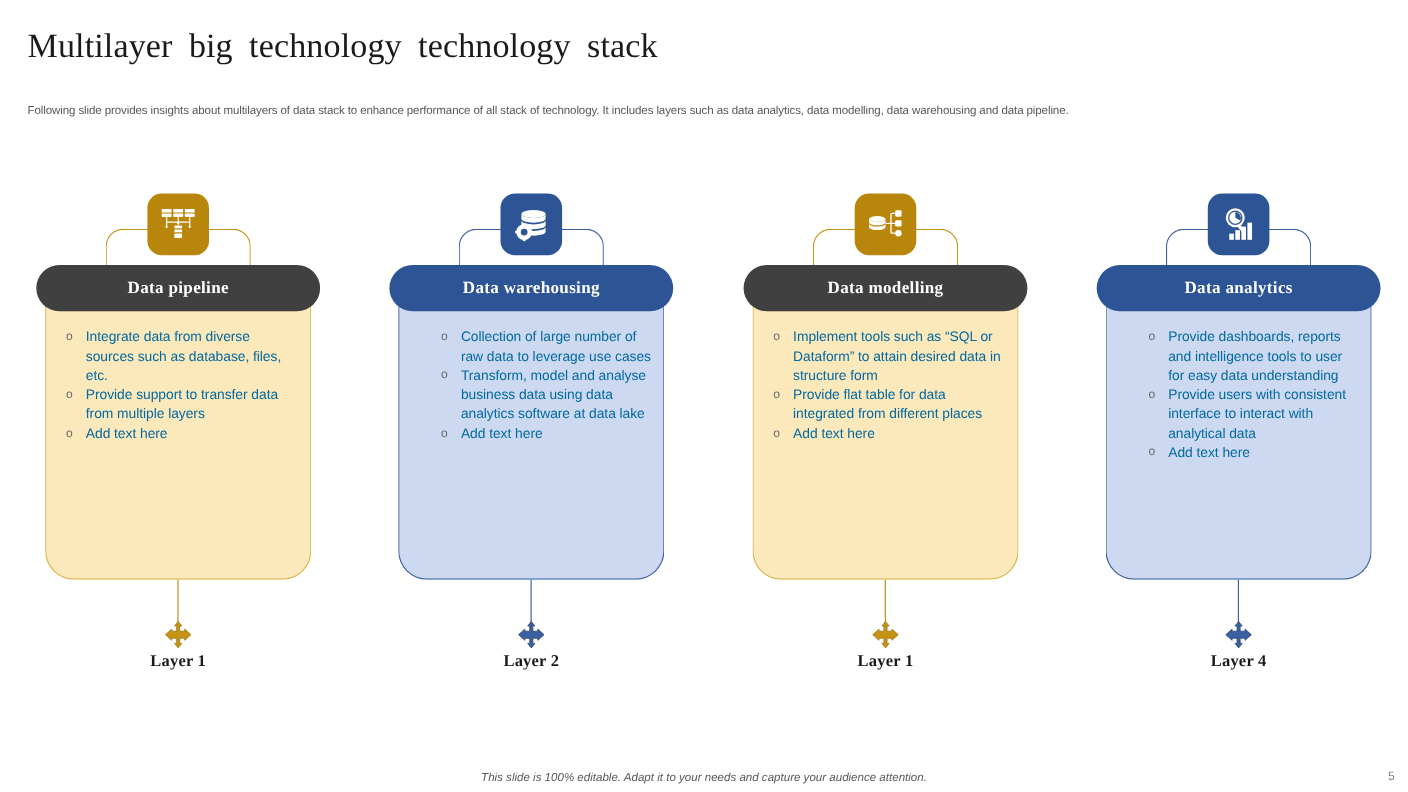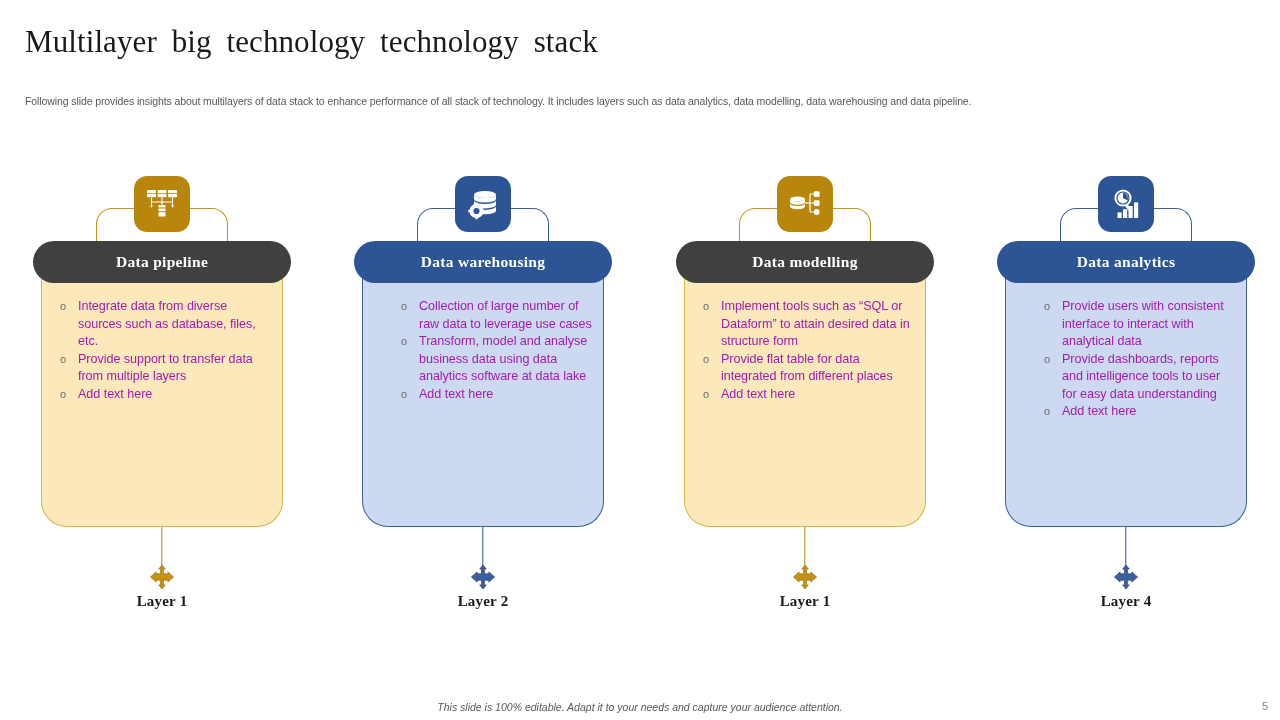--- a/index.html
+++ b/index.html
@@ -132,21 +132,21 @@
     list-style: none;
     margin: 0;
     padding: 0;
   }
   .bullet-item {
     position: relative;
     padding-left: 28px;
     margin-bottom: 0px;
     font-size: 12.6px;
     line-height: 17.5px;
-    color: #a21caf;
+    color: #0369a1;
     letter-spacing: -0.05px;
   }
   .bullet-item::before {
     content: "o";
     position: absolute;
     left: 10px;
     top: 0px;
     font-size: 11px;
     color: #6b6b6b;
   }
@@ -357,22 +357,22 @@
         <rect x="19.5" y="19" width="4.2" height="12"></rect>
         <rect x="25" y="15.4" width="4.2" height="15.6"></rect>
       </g>
     </svg>
   </div>
   <div class="card-header blue">
     <span class="card-header-label">Data analytics</span>
   </div>
   <div class="card-body blue">
     <ul class="bullet-list">
+      <li class="bullet-item">Provide dashboards, reports and intelligence tools to user for easy data understanding</li>
       <li class="bullet-item">Provide users with consistent interface to interact with analytical data</li>
-      <li class="bullet-item">Provide dashboards, reports and intelligence tools to user for easy data understanding</li>
       <li class="bullet-item">Add text here</li>
     </ul>
   </div>
   <div class="stem blue"></div>
   <div class="ornament">
     <svg width="26" height="26" viewBox="0 0 26 26">
       <path d="M13 1 L16.3 5.1 L14.4 5.1 L14.4 9.8 L18.9 9.8 L18.9 7.9 L24.6 13 L18.9 18.1 L18.9 16.2 L14.4 16.2 L14.4 20.9 L16.3 20.9 L13 25 L9.7 20.9 L11.6 20.9 L11.6 16.2 L7.1 16.2 L7.1 18.1 L1.4 13 L7.1 7.9 L7.1 9.8 L11.6 9.8 L11.6 5.1 L9.7 5.1 Z" fill="#3c5fa0" stroke="#27406f" stroke-width="0.7"></path>
     </svg>
   </div>
   <div class="layer-label">Layer 4</div>

